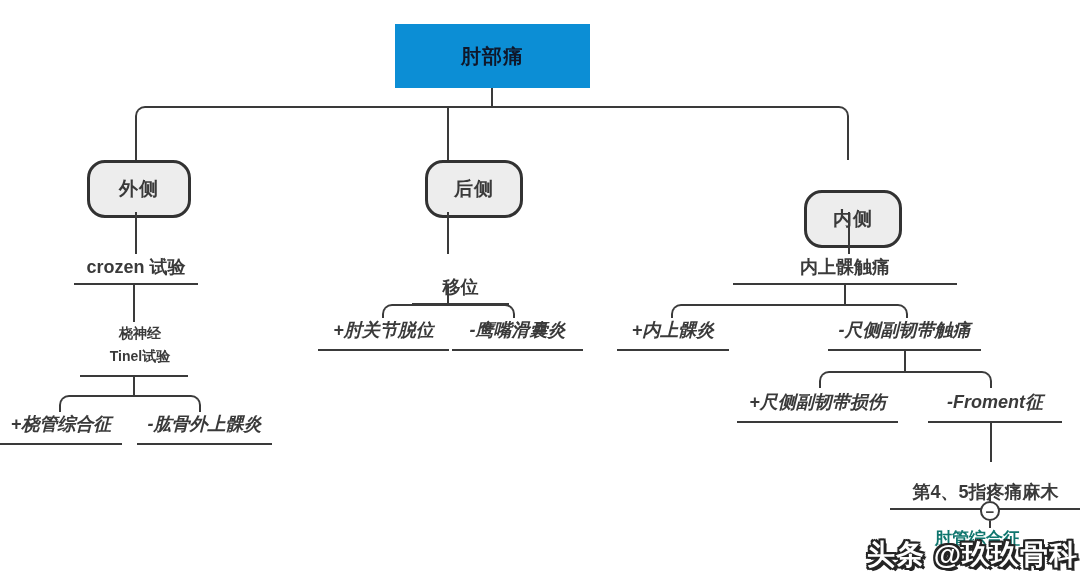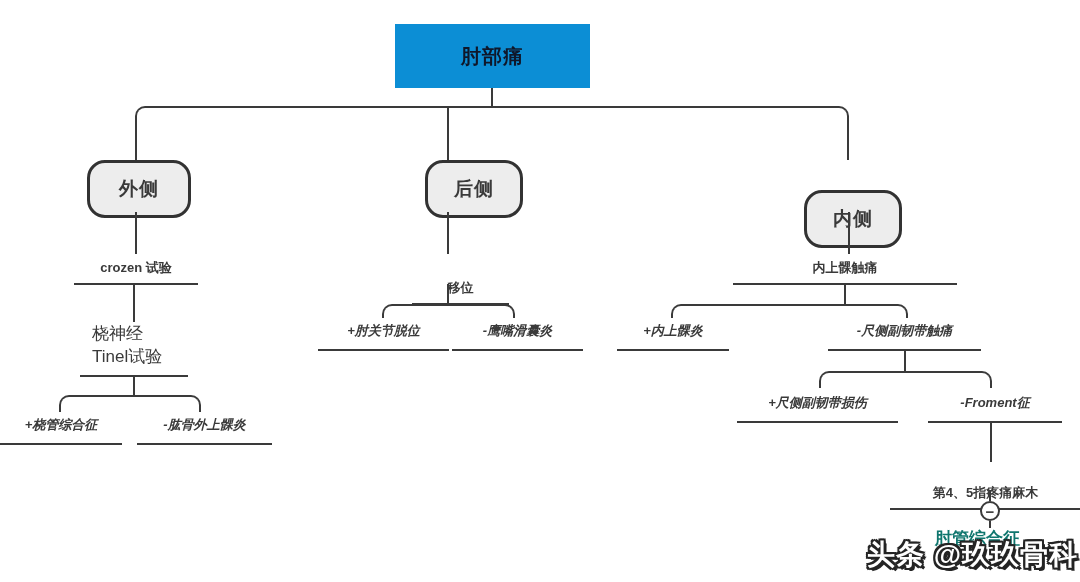--- a/index.html
+++ b/index.html
@@ -24,29 +24,29 @@
   .box-posterior{left:402px;top:160px;margin-left:23px;}
   .box-medial{left:804px;top:160px;margin-top:30px;}
   
   .vline{position:absolute;width:2px;background:#3a3a3a;}
   .bracket{
     position:absolute;border:2px solid #3a3a3a;border-bottom:none;
     border-radius:10px 10px 0 0;box-sizing:border-box;
   }
   
   .u-label{
-    position:absolute;text-align:center;font-size:13px;font-weight:600;
+    position:absolute;text-align:center;font-size:18px;font-weight:600;
     line-height:21px;padding-bottom:5px;border-bottom:2px solid #3a3a3a;
     white-space:nowrap;color:#3a3a3a;
   }
   .leaf{padding-bottom:8px;font-style:italic;}
   .two-line{
-    position:absolute;left:80px;top:322px;width:108px;font-size:17px;font-weight:400;
+    position:absolute;left:80px;top:322px;width:108px;font-size:14px;font-weight:700;
     line-height:23px;padding:0 0 7px 12px;border-bottom:2px solid #3a3a3a;
-    text-align:left;white-space:nowrap;box-sizing:border-box;color:#3a3a3a;
+    text-align:center;white-space:nowrap;box-sizing:border-box;color:#3a3a3a;
   }
   .two-line span{display:block;}
   .minus-circle{
     position:absolute;left:980px;top:501px;width:20px;height:20px;box-sizing:border-box;
     border:2px solid #3a3a3a;border-radius:50%;background:#fff;
     display:flex;align-items:center;justify-content:center;
     font-size:15px;font-weight:700;line-height:1;color:#3a3a3a;
   }
   .result-text{
     position:absolute;left:935px;top:527px;width:110px;

